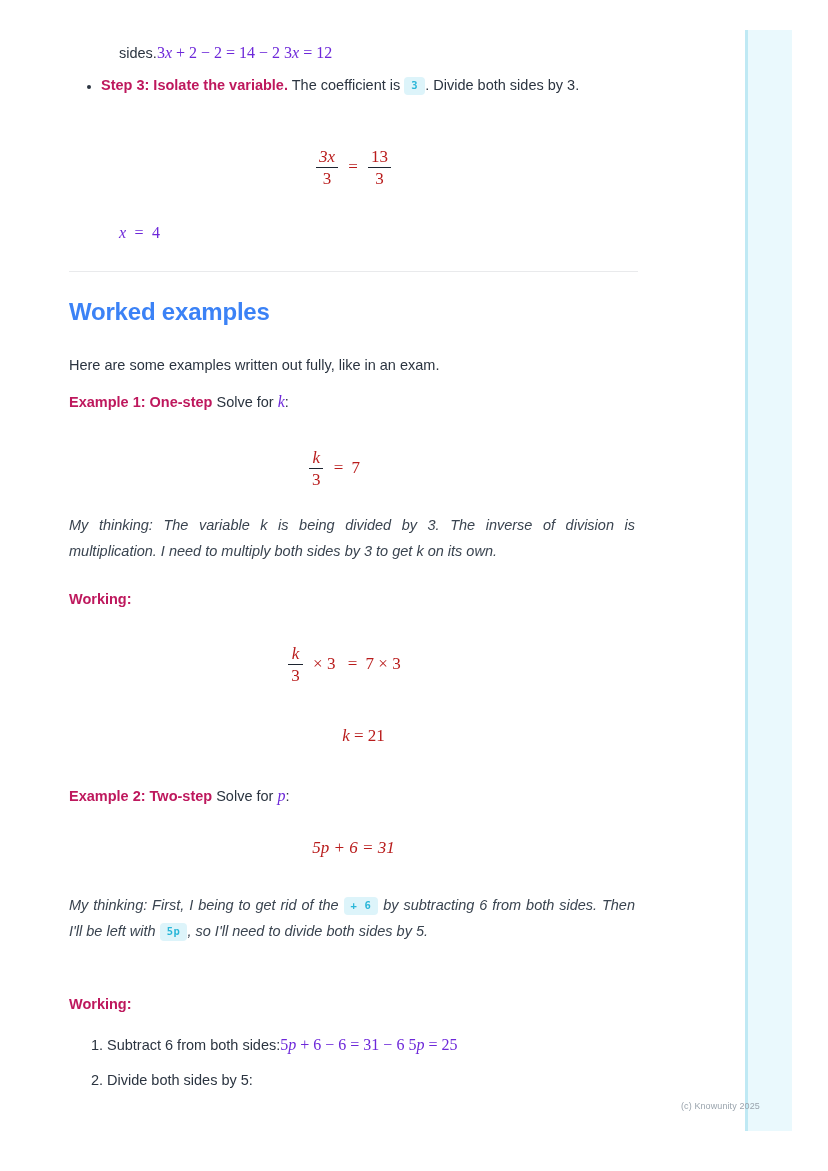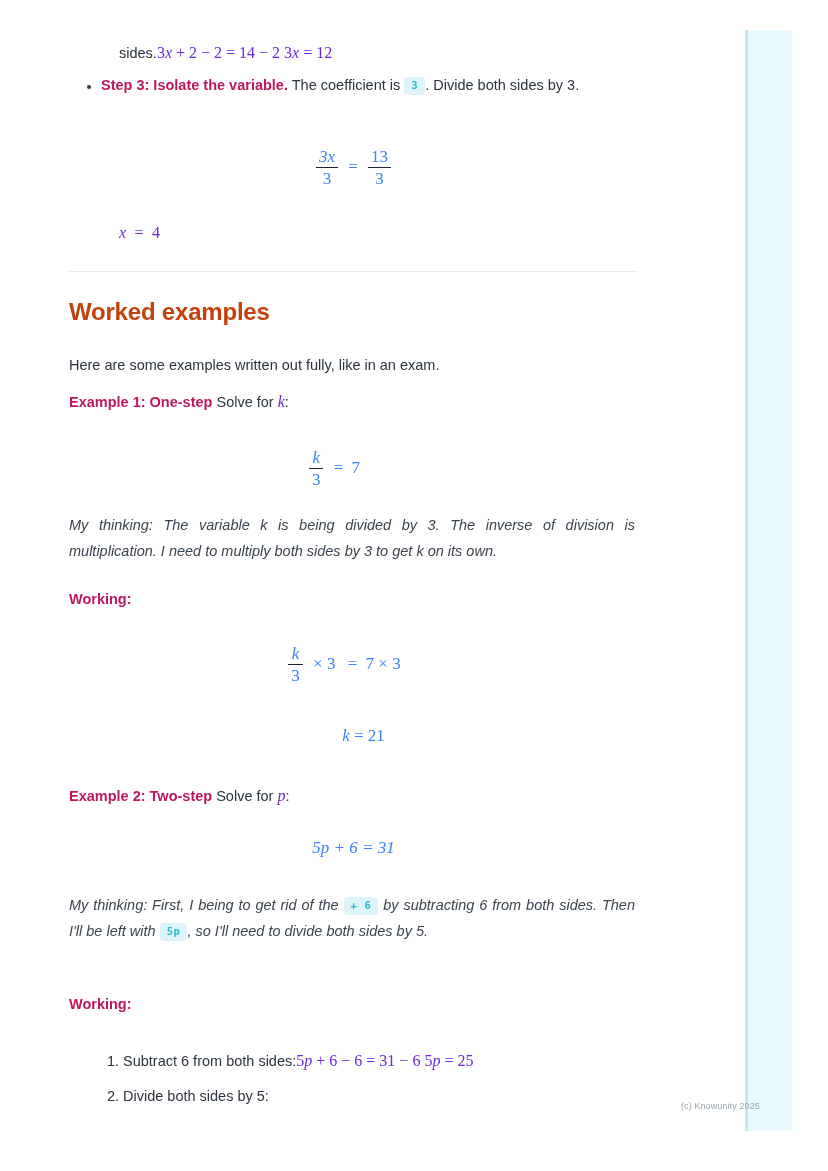--- a/index.html
+++ b/index.html
@@ -50,21 +50,21 @@
     font-style: italic;
     font-size: 14.5px;
     line-height: 26px;
     color: #3a4450;
     text-align: justify;
     margin: 0;
   }
 
   
   .section-heading {
-    color: #c2410c;
+    color: #3b82f6;
     font-size: 24px;
     font-weight: 800;
     letter-spacing: -0.2px;
     margin: 0;
     line-height: 30px;
   }
 
   hr.divider {
     border: none;
     border-top: 1px solid #e9eaec;
@@ -79,21 +79,21 @@
     list-style: disc;
   }
   ul.bullets > li {
     font-size: 14.5px;
     line-height: 25px;
     color: #2b3440;
   }
   ul.bullets > li::marker { font-size: 12px; }
 
   ol.steps {
-    margin: 16px;
+    margin: 0;
     padding-left: 38px;
     list-style: decimal;
   }
   ol.steps > li {
     font-size: 14.5px;
     line-height: 24px;
     color: #2b3440;
     margin-bottom: 11px;
   }
 
@@ -110,21 +110,21 @@
     border-radius: 4px;
     padding: 2px 7px 3px 7px;
     vertical-align: 1px;
     line-height: 13px;
   }
 
   
   .math-block {
     text-align: center;
     font-family: "Liberation Serif", serif;
-    color: #3b82f6;
+    color: #b91c1c;
     font-size: 17px;
   }
   .math-inline {
     font-family: "Liberation Serif", serif;
     font-size: 16px;
     color: #6d28d9;
   }
   .mi { font-style: italic; }
   .frac {
     display: inline-block;

